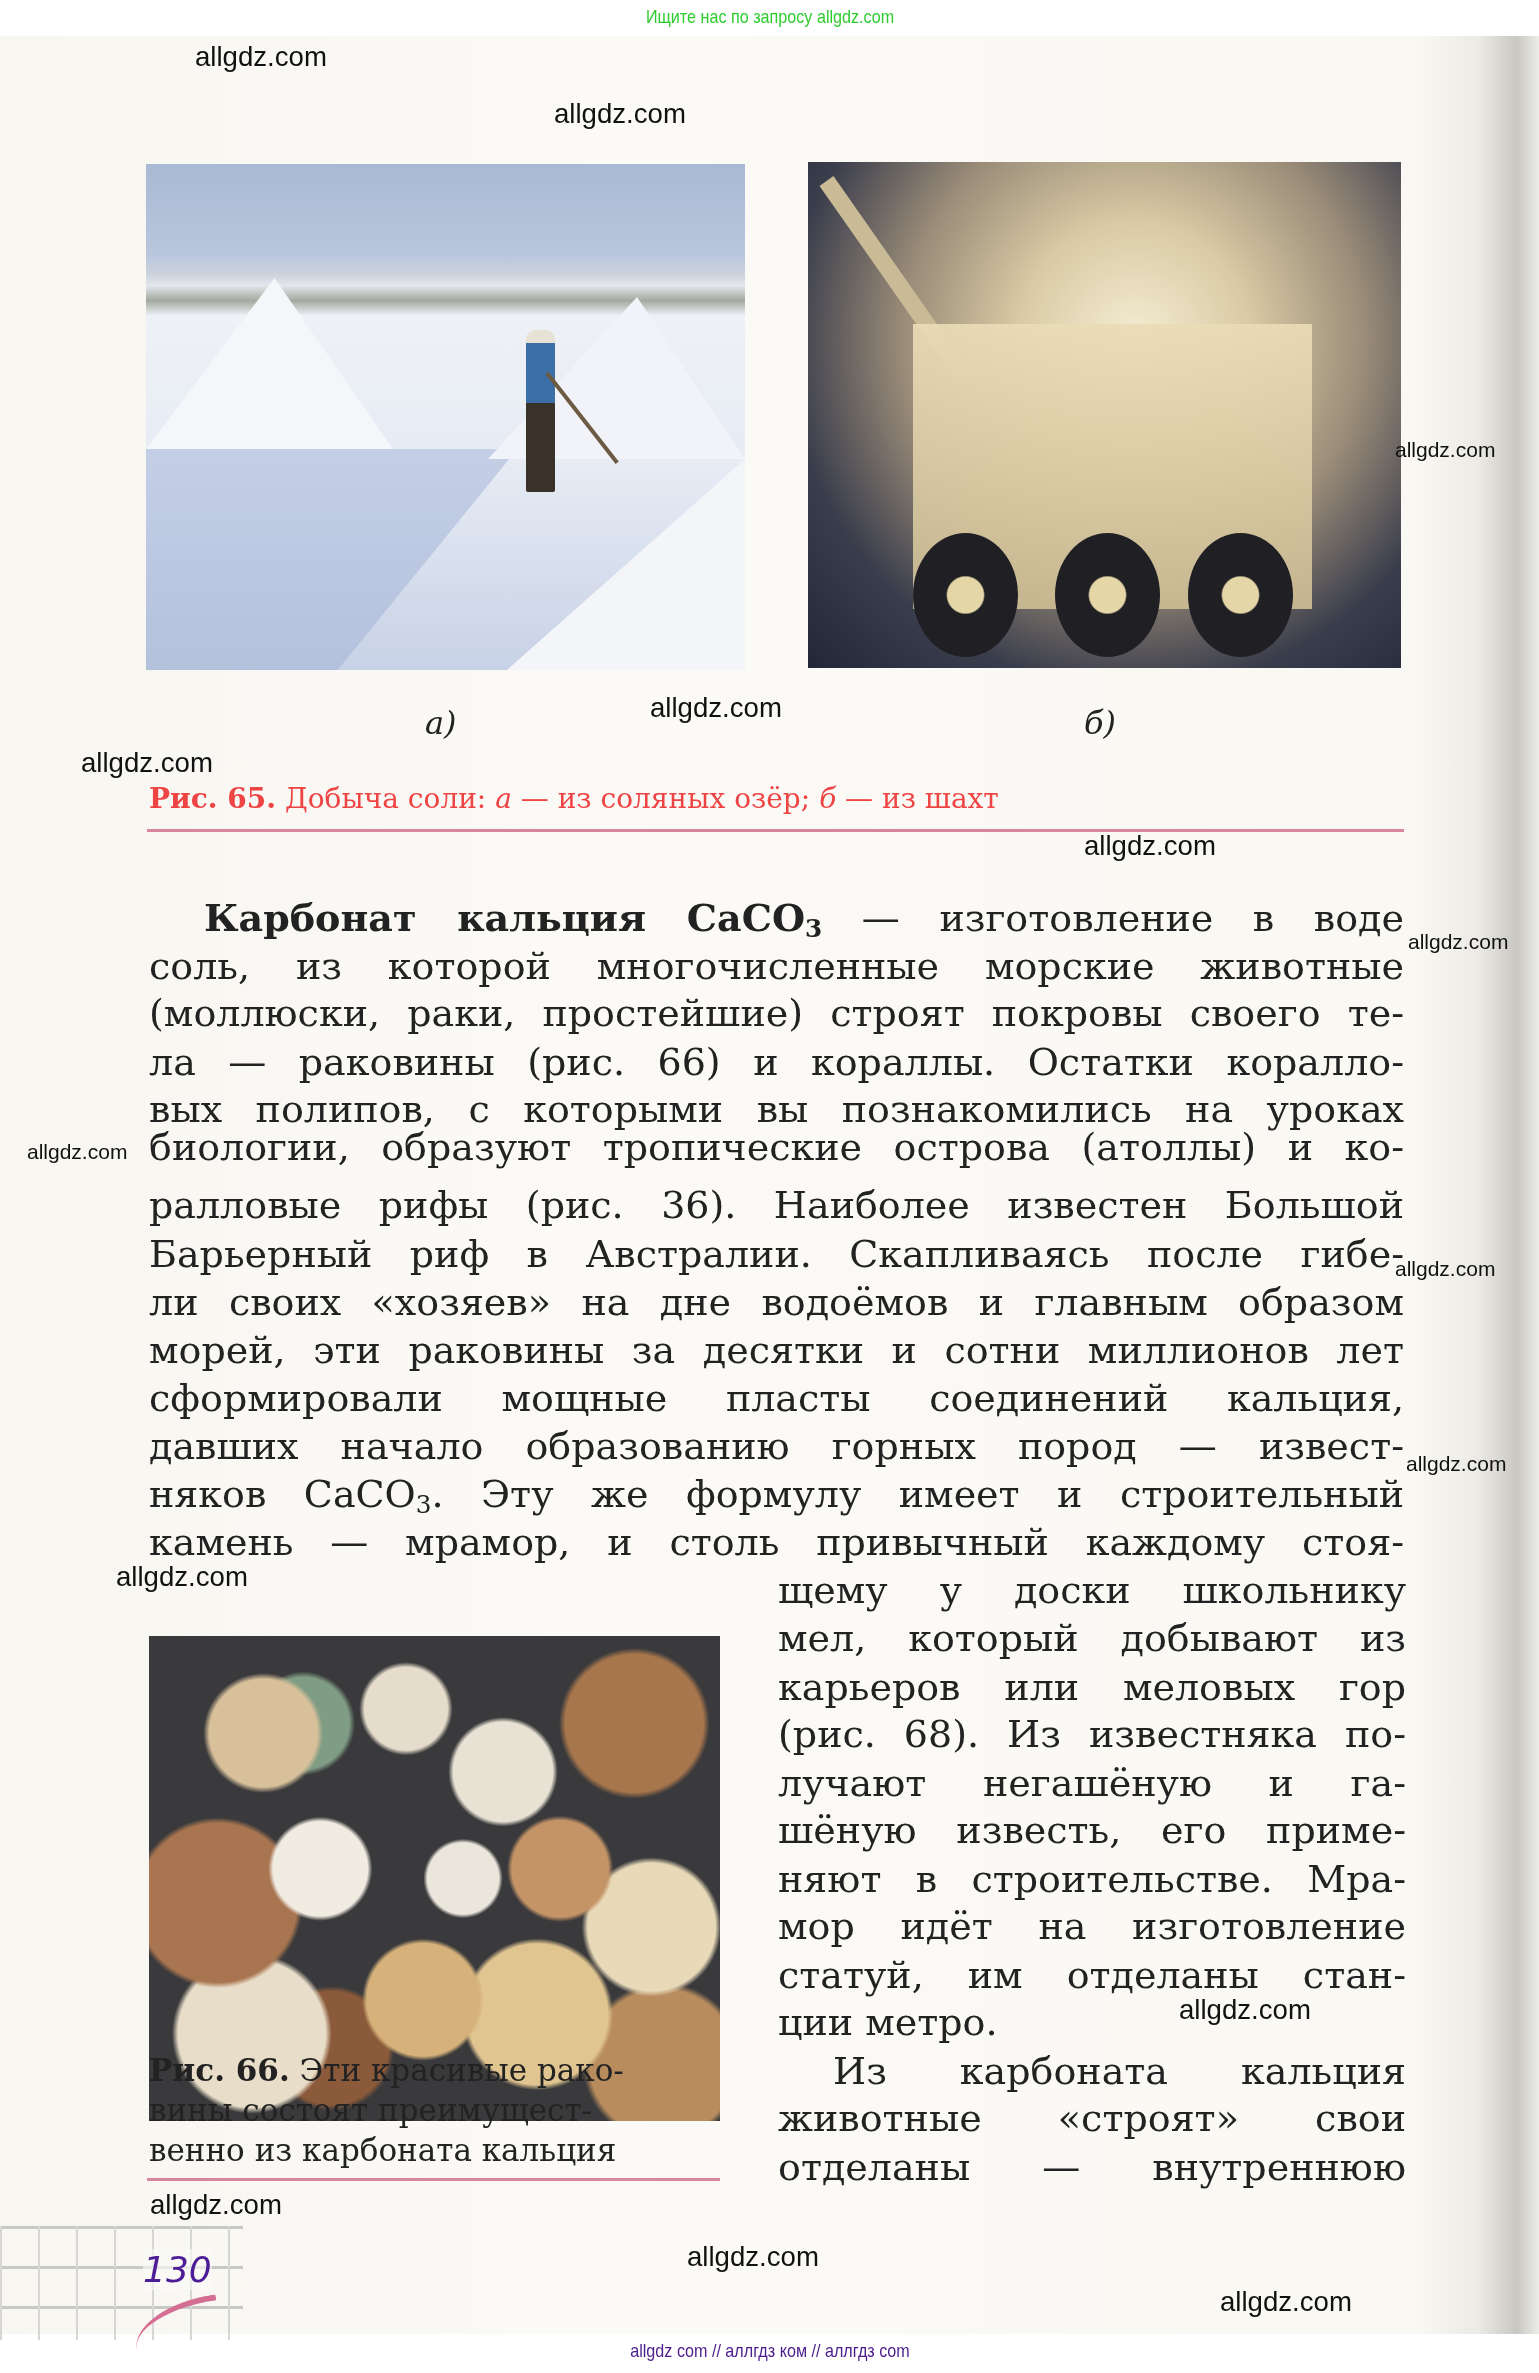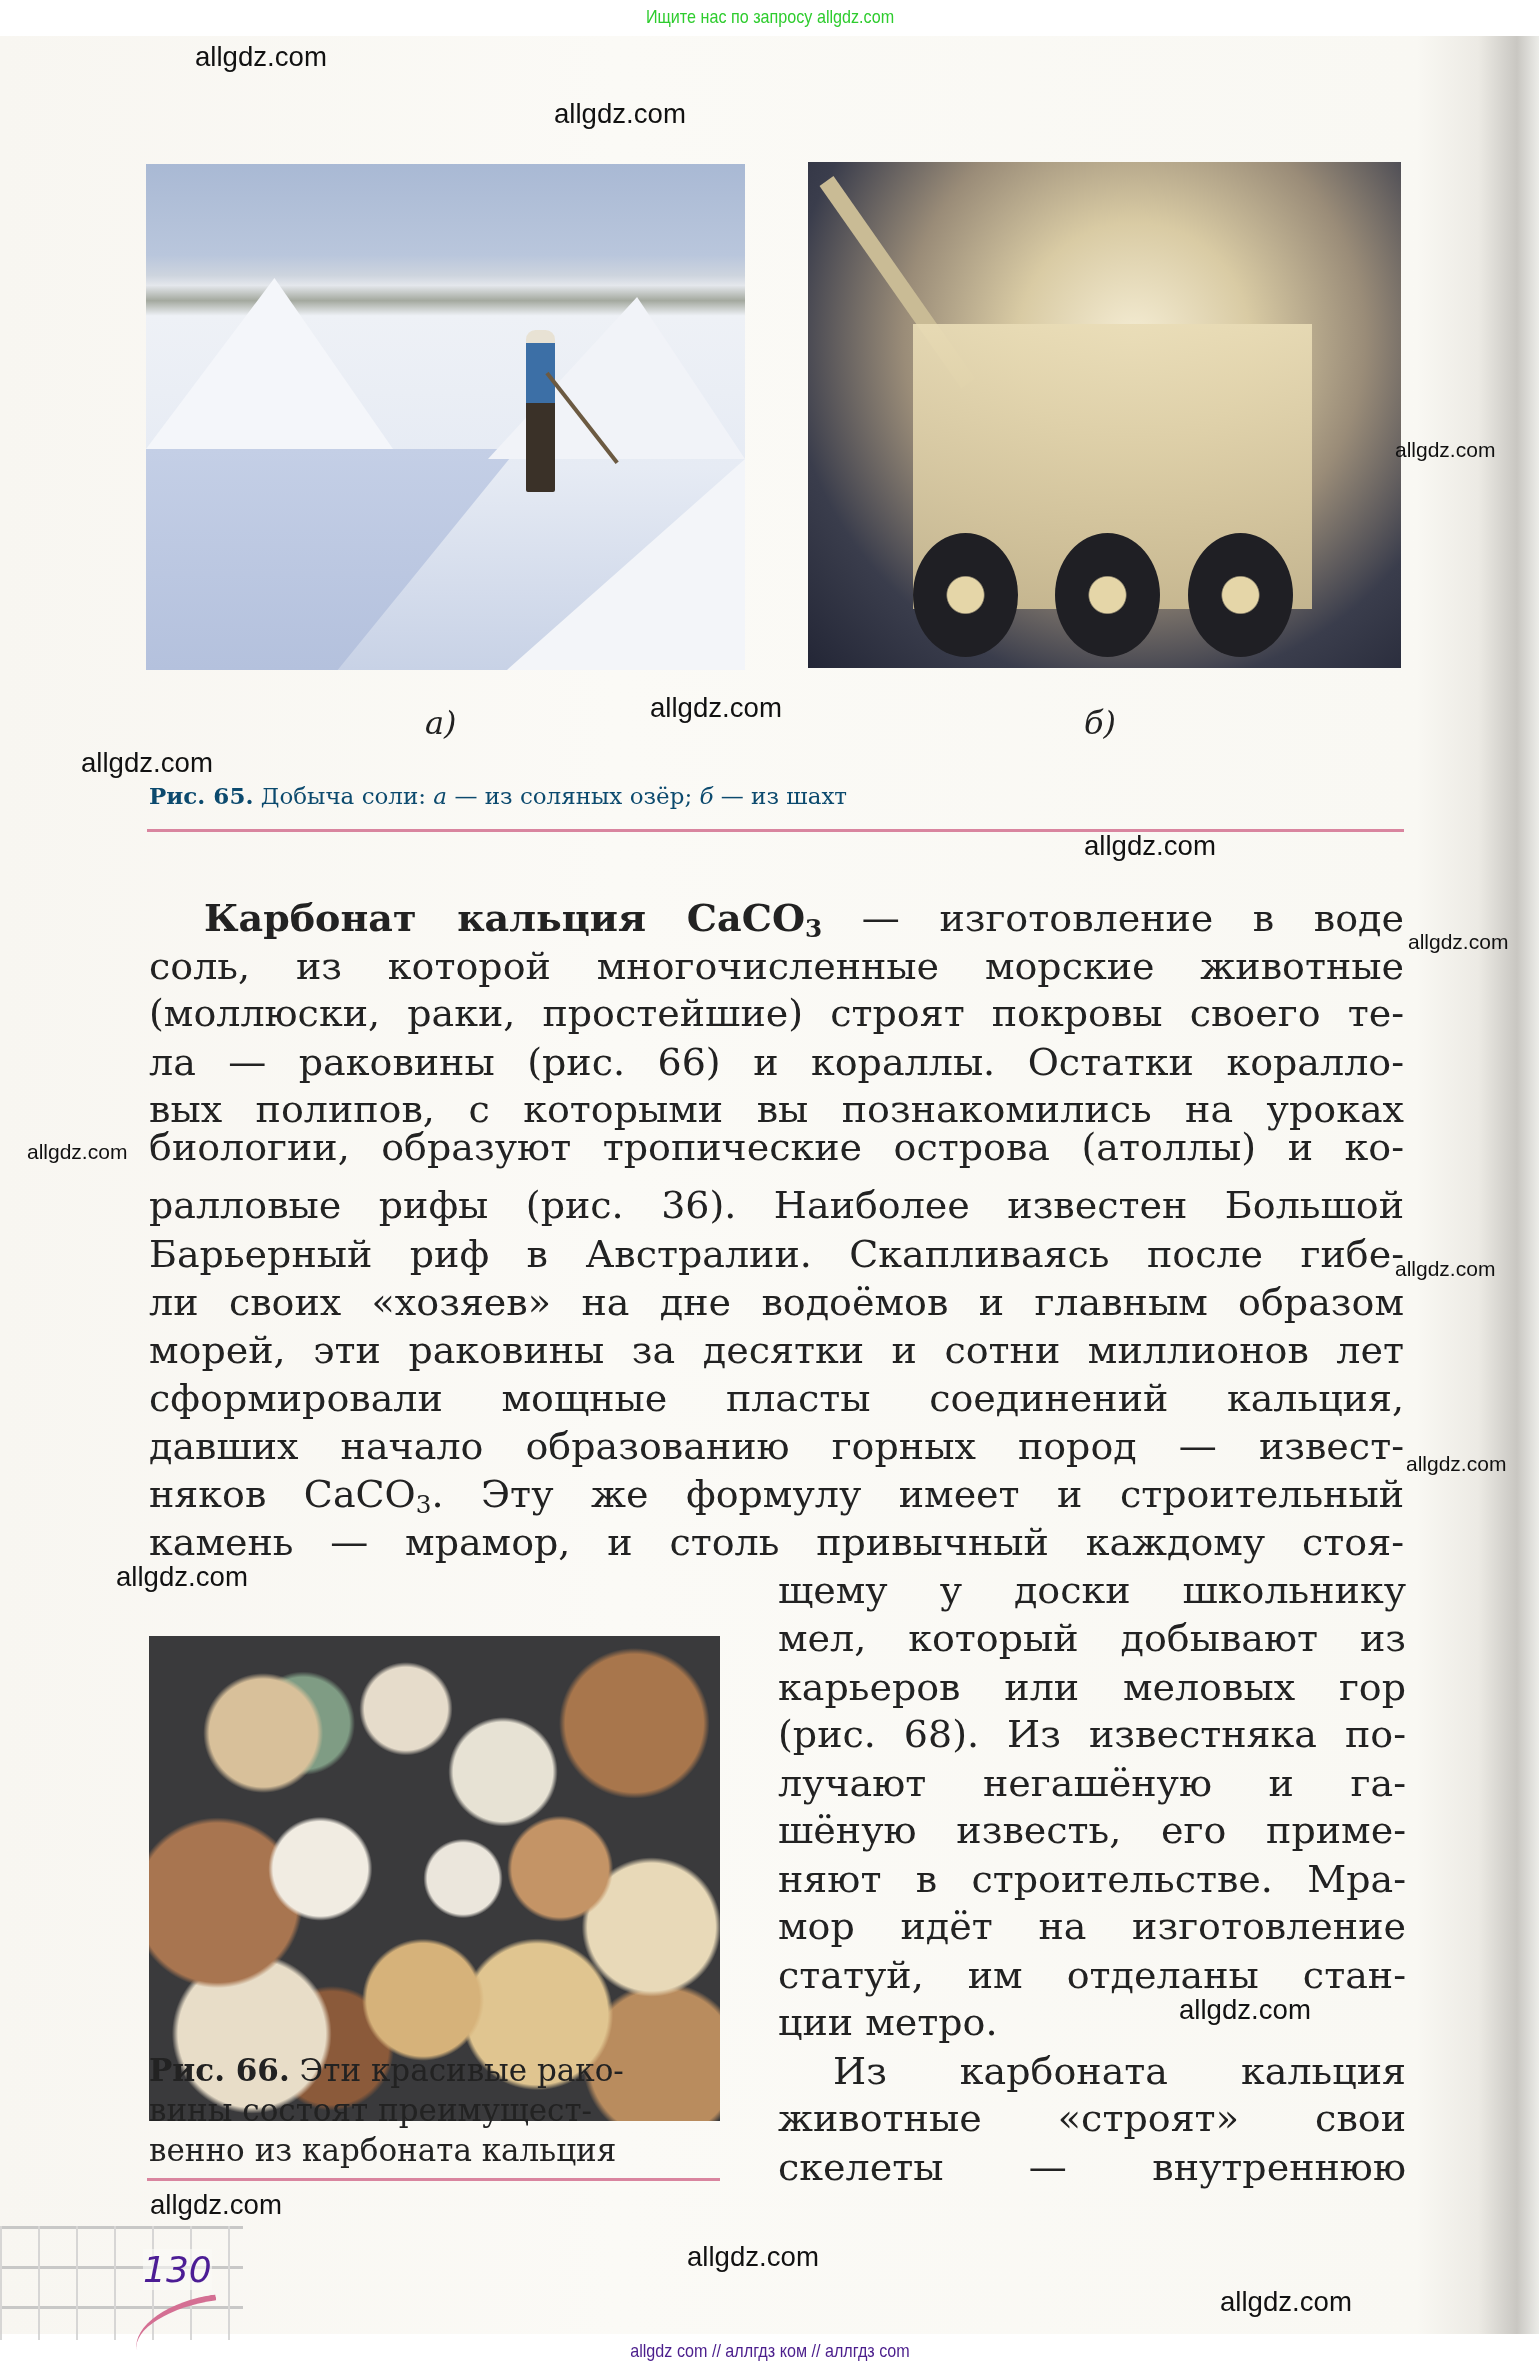--- a/index.html
+++ b/index.html
@@ -74,21 +74,21 @@
       radial-gradient(circle at 90% 88%, #b98c5e 0 11%, transparent 12%),
       radial-gradient(circle at 27% 18%, #7f9c84 0 8%, transparent 9%),
       #3a3a3c;
   }
 
   
   .label-ab {
     position: absolute; font-style: italic; font-size: 32px; color: #222;
   }
   .caption {
-    position: absolute; font-size: 23px; color: #0c4a6e; white-space: nowrap;
+    position: absolute; font-size: 28px; color: #ef4444; white-space: nowrap;
   }
   .caption b { font-weight: bold; }
   .caption i { font-style: italic; }
   .pink-rule {
     position: absolute; height: 2.9px; background: #d9859f;
   }
   .body-line {
     position: absolute; left: 149px; width: 1255px; font-size: 38px; color: #222;
     white-space: nowrap; text-align: justify; text-align-last: justify; height: 48px; line-height: 48px;
   }
@@ -171,21 +171,21 @@
 <div class="body-line narrow" style="top:1710px;">(рис. 68). Из известняка по-</div>
 <div class="body-line narrow" style="top:1759px;">лучают негашёную и га-</div>
 <div class="body-line narrow" style="top:1806px;">шёную известь, его приме-</div>
 <div class="body-line narrow" style="top:1855px;">няют в строительстве. Мра-</div>
 <div class="body-line narrow" style="top:1902px;">мор идёт на изготовление</div>
 <div class="body-line narrow" style="top:1951px;">статуй, им отделаны стан-</div>
 <div class="body-line narrow" style="top:1998px; text-align:left; text-align-last:left;">ции метро.</div>
 
 <div class="body-line narrow" style="top:2047px;"><span class="indent"></span><span>Из карбоната кальция</span></div>
 <div class="body-line narrow" style="top:2094px;">животные «строят» свои</div>
-<div class="body-line narrow" style="top:2143px;">скелеты — внутреннюю</div>
+<div class="body-line narrow" style="top:2143px;">отделаны — внутреннюю</div>
 
 <div class="photo" id="photo-shells"></div>
 <div class="fig66-cap" style="top:2052px;"><b>Рис. 66.</b><span> Эти красивые рако-</span></div>
 <div class="fig66-cap" style="top:2092px;">вины состоят преимущест-</div>
 <div class="fig66-cap" style="top:2132px;">венно из карбоната кальция</div>
 <div class="pink-rule" style="left:147px; top:2178px; width:573px;"></div>
 
 <div class="grid"></div>
 <div class="page-number">130</div>
 <div class="pink-swoosh"></div>

